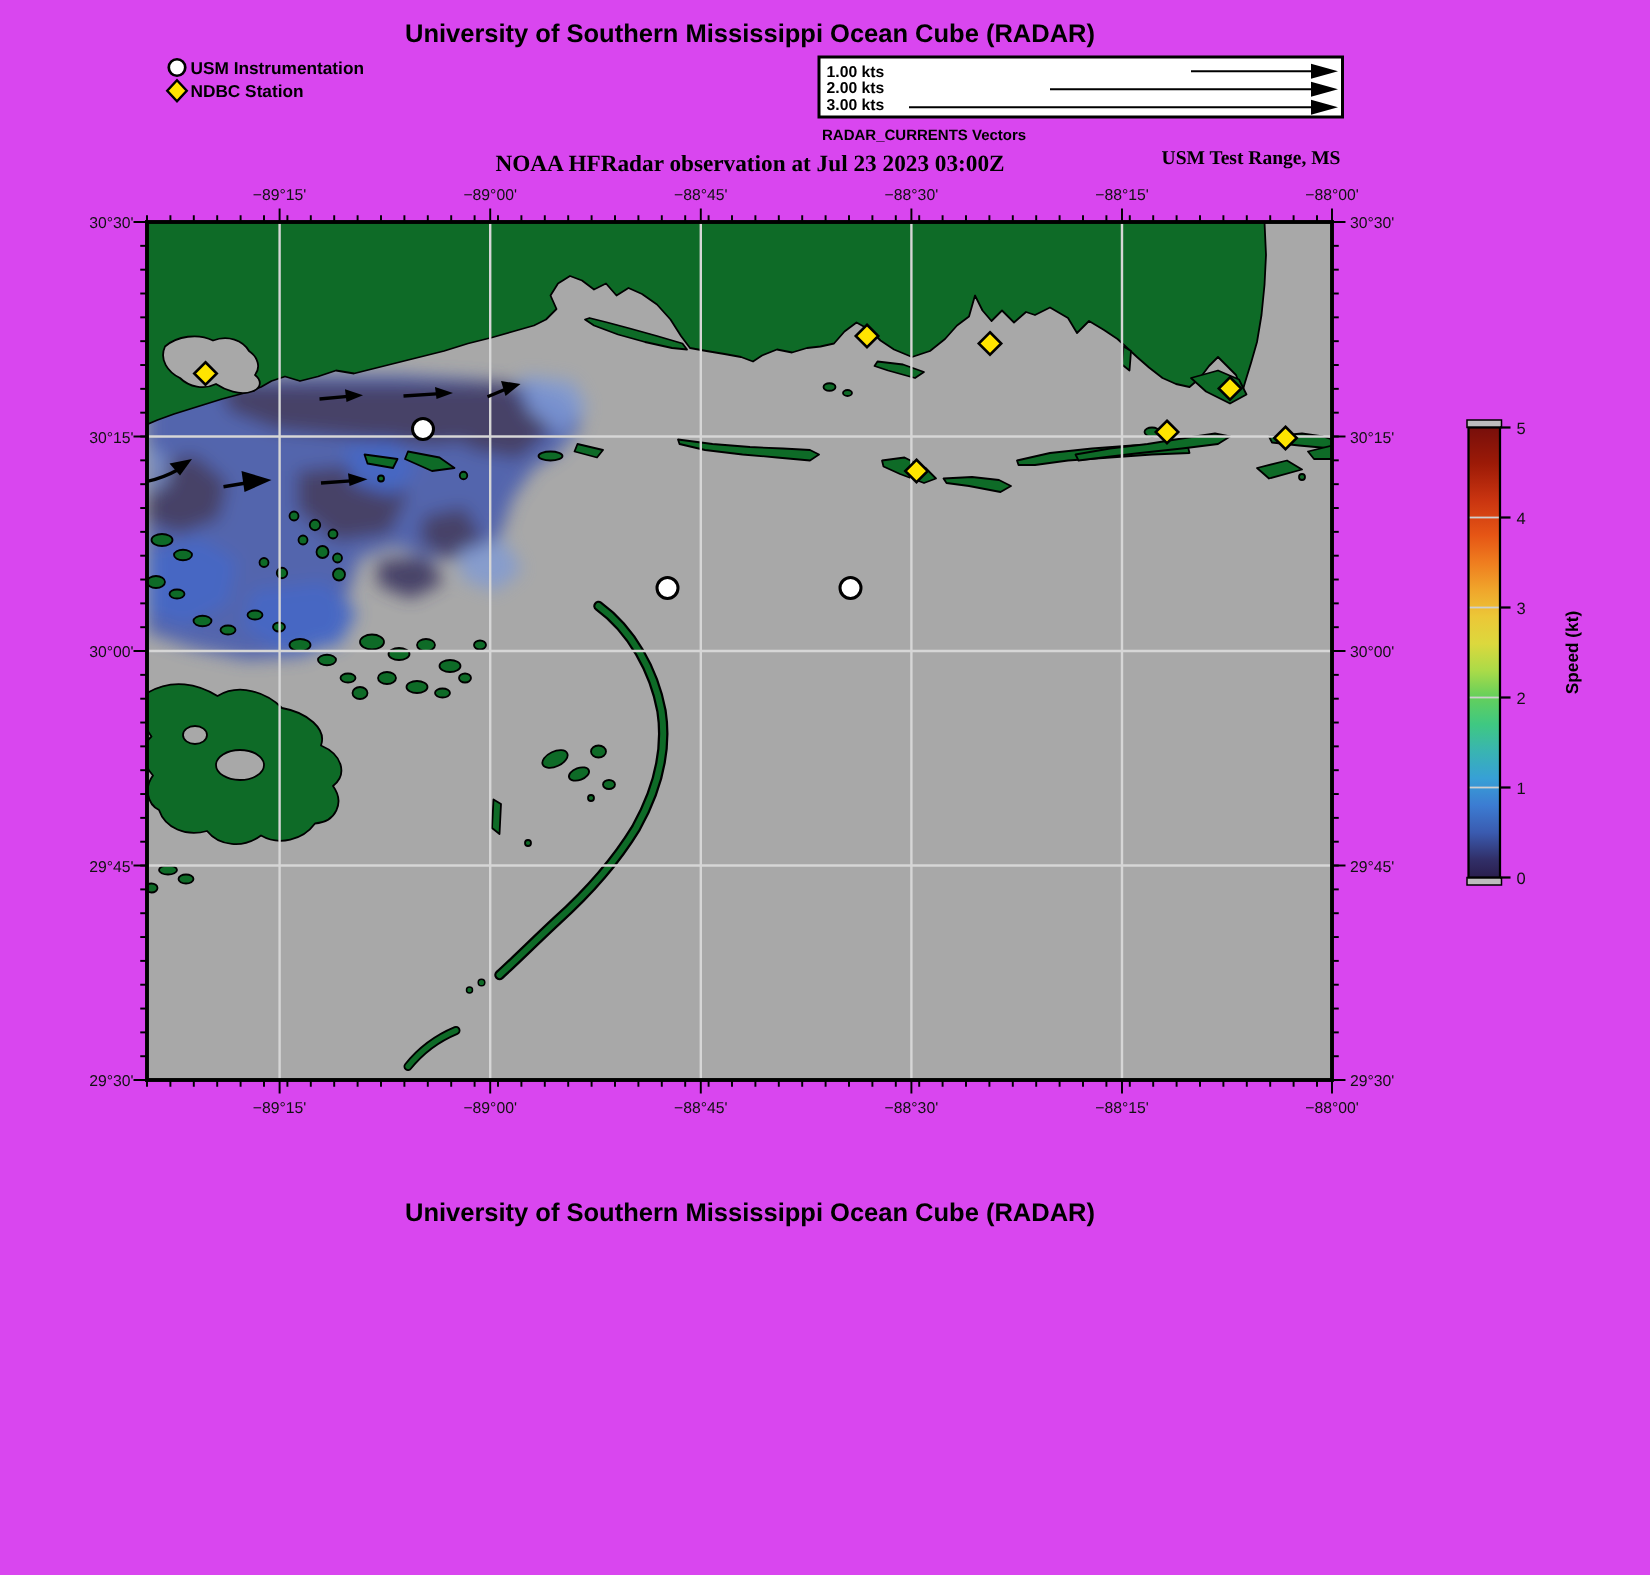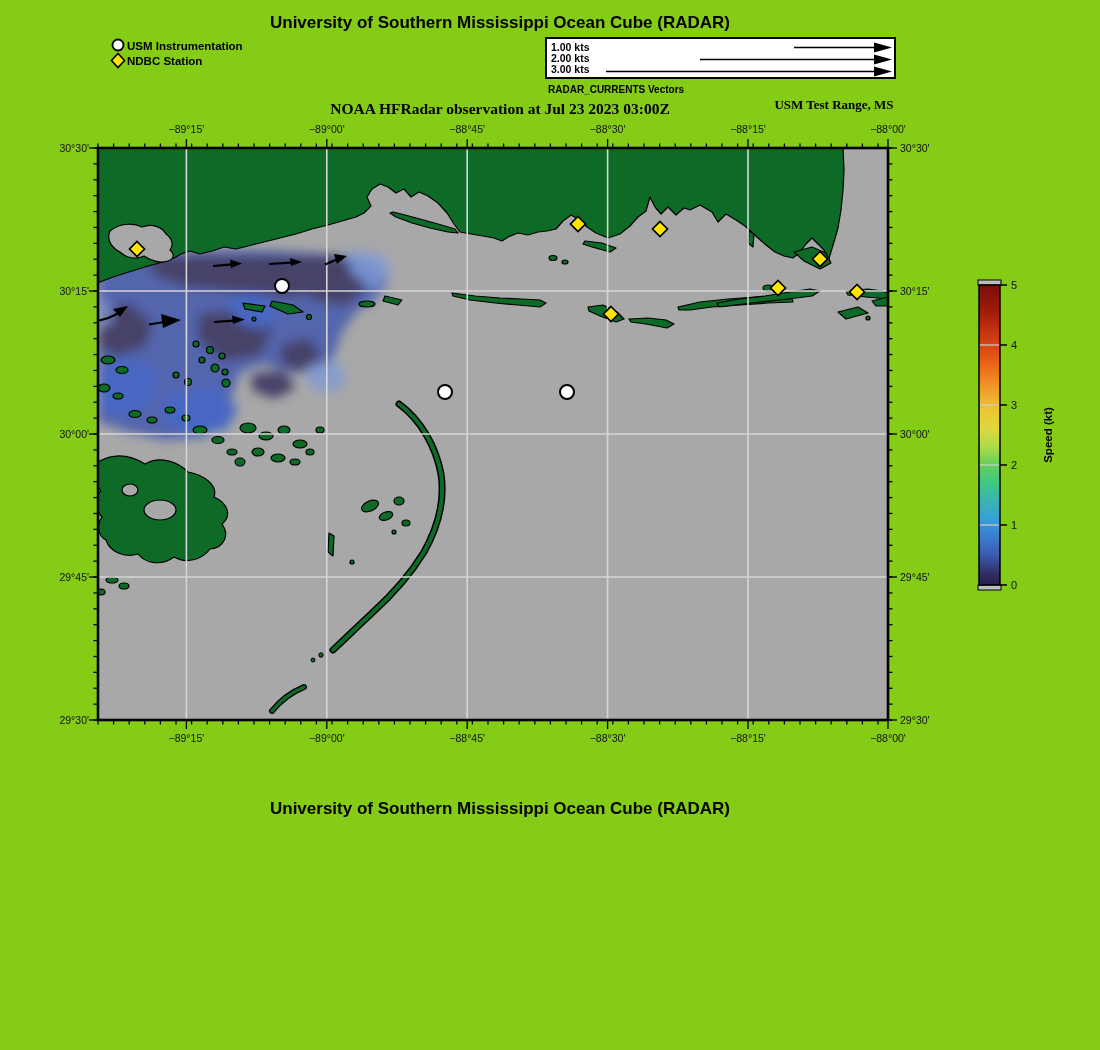--- a/index.html
+++ b/index.html
@@ -1,16 +1,16 @@
 <!DOCTYPE html>
 <html><head>
 <meta charset="utf-8">
 <style>
   html,body{margin:0;padding:0;background:#ffffff;}
-  .page{position:relative;width:1100px;height:1050px;background:#84cc16;overflow:hidden;
+  .page{position:relative;width:1100px;height:1050px;background:#d946ef;overflow:hidden;
         font-family:"Liberation Sans",sans-serif;}
   svg text{user-select:none;}
   .t-sans-b{font-family:"Liberation Sans",sans-serif;font-weight:bold;fill:#000;}
   .t-sans{font-family:"Liberation Sans",sans-serif;fill:#111;}
   .t-serif-b{font-family:"Liberation Serif",serif;font-weight:bold;fill:#000;}
 </style>
 </head>
 <body>
 
 <div class="page">

